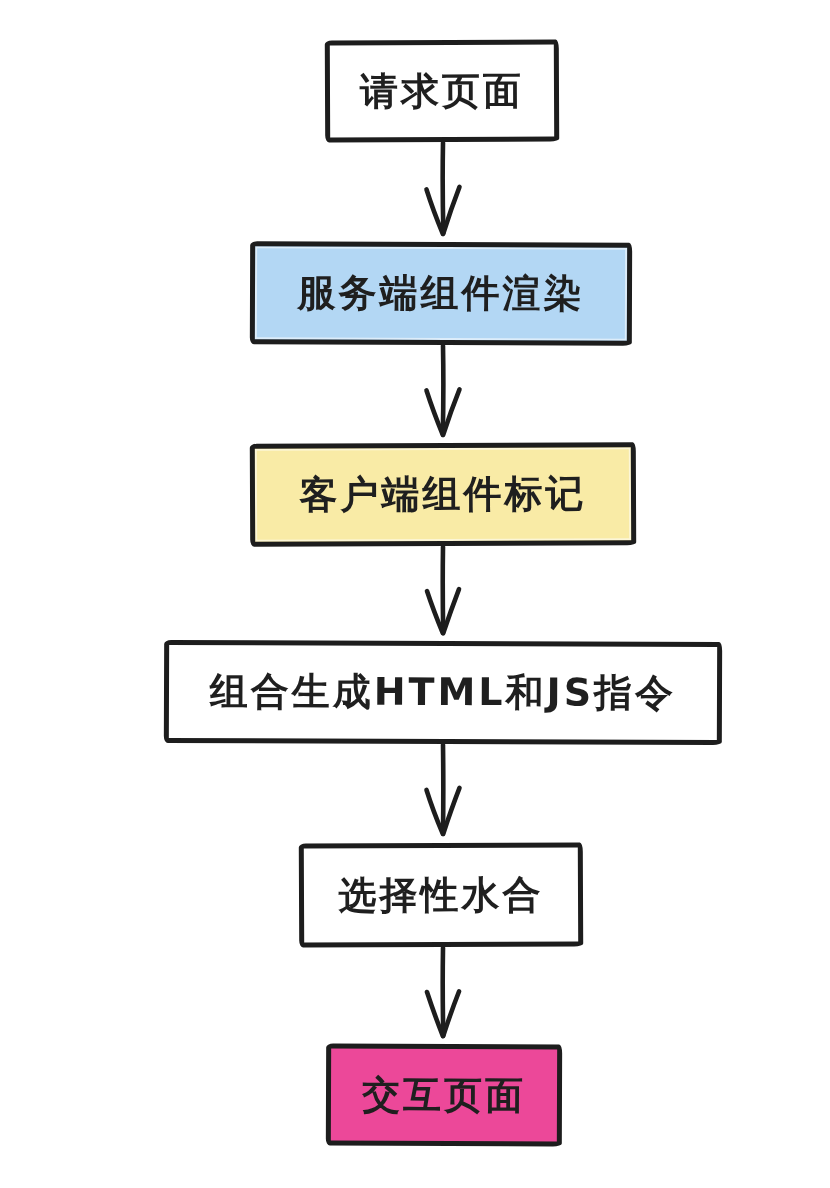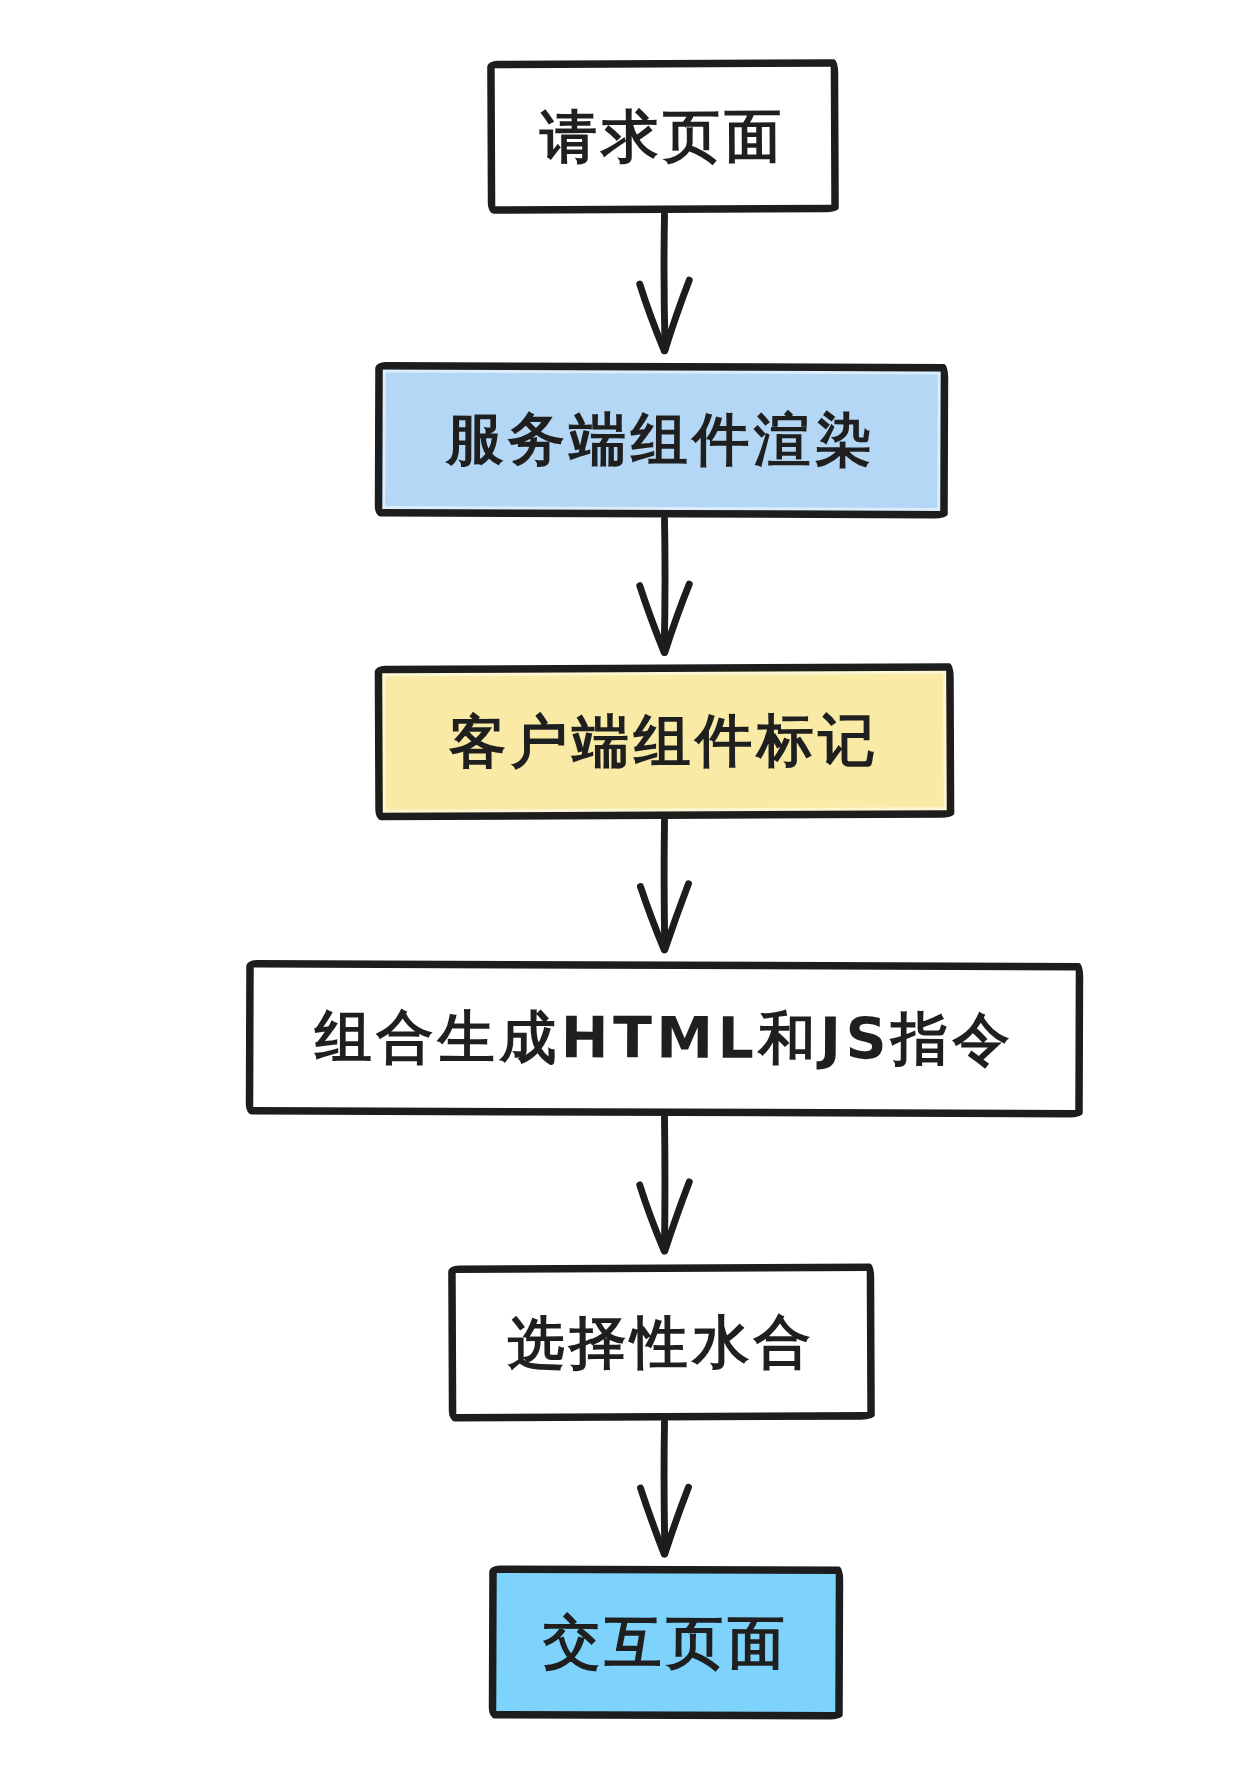--- a/index.html
+++ b/index.html
@@ -107,15 +107,15 @@
   <div class="node n5 r1" style="background-color: rgb(255, 255, 255);">选择性水合</div>
 
   <div class="arrow a5">
     <svg viewBox="0 0 60 100" preserveAspectRatio="none" aria-hidden="true">
       <path d="M30 2 Q29.3 45 30.3 89"></path>
       <path d="M14 46 Q20.5 66 29.8 90"></path>
       <path d="M46 45.5 Q38 66 30.2 90"></path>
     </svg>
   </div>
 
-  <div class="node n6 r2" style="background-color: #7dd3fc;">交互页面</div>
+  <div class="node n6 r2" style="background-color: #ec4899;">交互页面</div>
 
 </div>
 
 </body></html>

